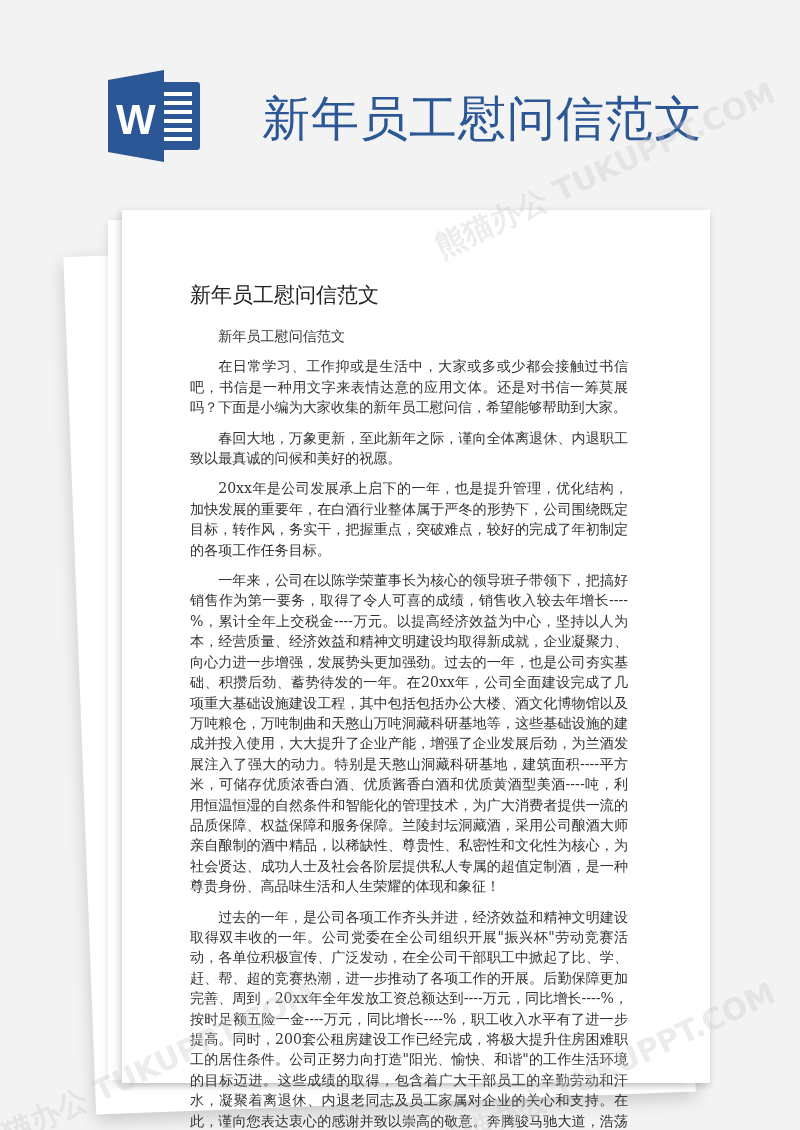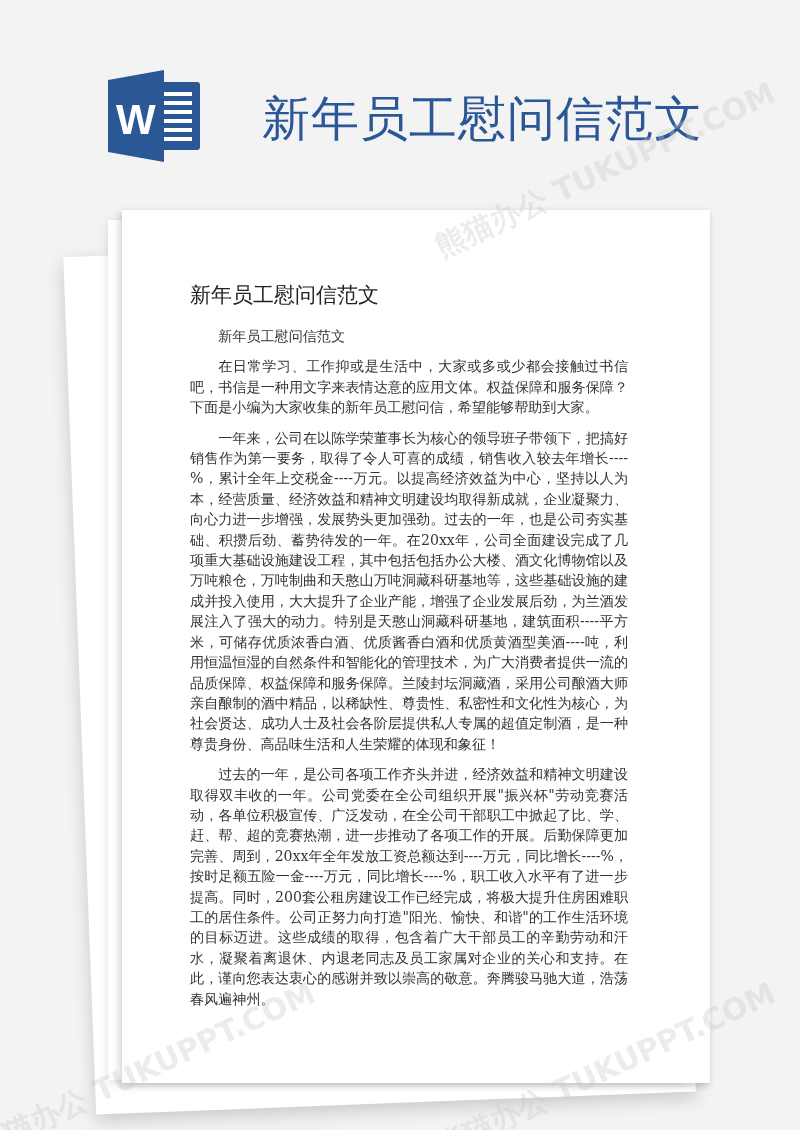--- a/index.html
+++ b/index.html
@@ -77,20 +77,22 @@
 </div>
 
 <div class="stack-back"></div>
 <div class="stack-mid"></div>
 <div class="page"></div>
 
 <div class="doc-title">新年员工慰问信范文</div>
 
 <div class="doc-body">
   <p>新年员工慰问信范文</p>
-  <p>在日常学习、工作抑或是生活中，大家或多或少都会接触过书信吧，书信是一种用文字来表情达意的应用文体。权益保障和服务保障？下面是小编为大家收集的新年员工慰问信，希望能够帮助到大家。</p>
+  <p>在日常学习、工作抑或是生活中，大家或多或少都会接触过书信吧，书信是一种用文字来表情达意的应用文体。还是对书信一筹莫展吗？下面是小编为大家收集的新年员工慰问信，希望能够帮助到大家。</p>
+  <p>春回大地，万象更新，至此新年之际，谨向全体离退休、内退职工致以最真诚的问候和美好的祝愿。</p>
+  <p>20xx年是公司发展承上启下的一年，也是提升管理，优化结构，加快发展的重要年，在白酒行业整体属于严冬的形势下，公司围绕既定目标，转作风，务实干，把握重点，突破难点，较好的完成了年初制定的各项工作任务目标。</p>
   <p>一年来，公司在以陈学荣董事长为核心的领导班子带领下，把搞好销售作为第一要务，取得了令人可喜的成绩，销售收入较去年增长----%，累计全年上交税金----万元。以提高经济效益为中心，坚持以人为本，经营质量、经济效益和精神文明建设均取得新成就，企业凝聚力、向心力进一步增强，发展势头更加强劲。过去的一年，也是公司夯实基础、积攒后劲、蓄势待发的一年。在20xx年，公司全面建设完成了几项重大基础设施建设工程，其中包括包括办公大楼、酒文化博物馆以及万吨粮仓，万吨制曲和天憨山万吨洞藏科研基地等，这些基础设施的建成并投入使用，大大提升了企业产能，增强了企业发展后劲，为兰酒发展注入了强大的动力。特别是天憨山洞藏科研基地，建筑面积----平方米，可储存优质浓香白酒、优质酱香白酒和优质黄酒型美酒----吨，利用恒温恒湿的自然条件和智能化的管理技术，为广大消费者提供一流的品质保障、权益保障和服务保障。兰陵封坛洞藏酒，采用公司酿酒大师亲自酿制的酒中精品，以稀缺性、尊贵性、私密性和文化性为核心，为社会贤达、成功人士及社会各阶层提供私人专属的超值定制酒，是一种尊贵身份、高品味生活和人生荣耀的体现和象征！</p>
   <p>过去的一年，是公司各项工作齐头并进，经济效益和精神文明建设取得双丰收的一年。公司党委在全公司组织开展"振兴杯"劳动竞赛活动，各单位积极宣传、广泛发动，在全公司干部职工中掀起了比、学、赶、帮、超的竞赛热潮，进一步推动了各项工作的开展。后勤保障更加完善、周到，20xx年全年发放工资总额达到----万元，同比增长----%，按时足额五险一金----万元，同比增长----%，职工收入水平有了进一步提高。同时，200套公租房建设工作已经完成，将极大提升住房困难职工的居住条件。公司正努力向打造"阳光、愉快、和谐"的工作生活环境的目标迈进。这些成绩的取得，包含着广大干部员工的辛勤劳动和汗水，凝聚着离退休、内退老同志及员工家属对企业的关心和支持。在此，谨向您表达衷心的感谢并致以崇高的敬意。奔腾骏马驰大道，浩荡春风遍神州。</p>
 </div>
 
 <div class="watermark" style="left:420px; top:150px;">熊猫办公 TUKUPPT.COM</div>
 <div class="watermark" style="left:-40px; top:1050px;">熊猫办公 TUKUPPT.COM</div>
 <div class="watermark" style="left:420px; top:1050px;">熊猫办公 TUKUPPT.COM</div>
 
 </body></html>

